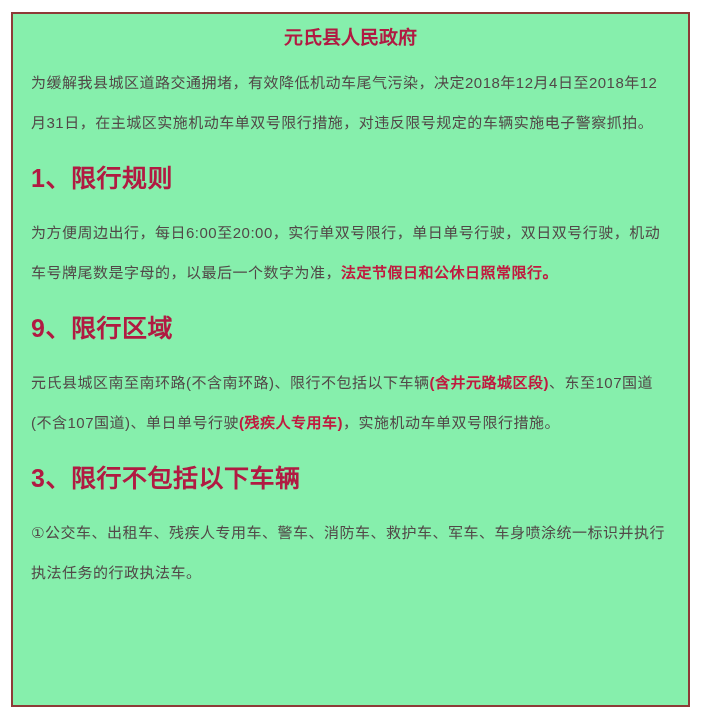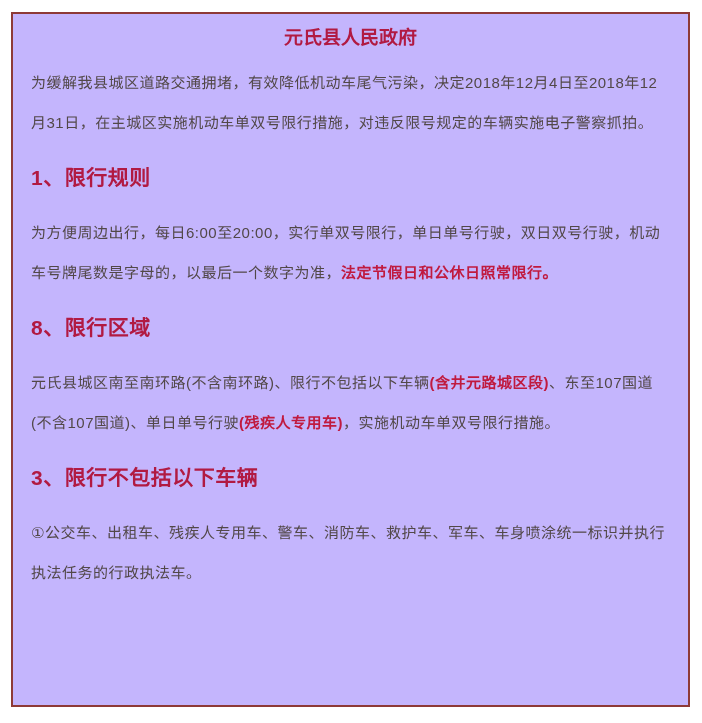--- a/index.html
+++ b/index.html
@@ -15,21 +15,21 @@
     width:702px;height:723px;
     background:var(--page-bg);
     font-family:"Liberation Sans","DejaVu Sans",sans-serif;
     overflow:hidden;
   }
   .notice-box{
     position:absolute;
     left:11px;top:12px;
     width:679px;height:695px;
     border:2px solid var(--border-color);
-    background:#c4b5fd;
+    background:#86efac;
     padding:4px 18px 12px 18px;
     overflow:hidden;
   }
   .title-line{
     margin:0;
     text-align:center;
     color:var(--accent);
     font-size:19px;
     font-weight:bold;
     line-height:30px;
@@ -37,40 +37,40 @@
   .title-line.first{margin-top:5px;}
   .notice-body p{
     margin:10px 0;
     font-size:15px;
     line-height:40px;
     color:var(--body-text);
     letter-spacing:0.5px;
   }
   .notice-body h3{
     margin:20px 0;
-    font-size:21px;
+    font-size:25px;
     line-height:30px;
     color:var(--accent);
     font-weight:bold;
     letter-spacing:0.5px;
   }
   .seg{color:inherit;}
   .seg.bold-red{
     color:var(--emphasis);
     font-weight:bold;
   }
 </style>
 </head>
 <body>
 
 <div class="notice-box">
   <h1 class="title-line first">元氏县人民政府</h1>
   <div class="notice-body" id="notice-body">
       <p><span class="seg">为缓解我县城区道路交通拥堵，有效降低机动车尾气污染，决定2018年12月4日至2018年12月31日，在主城区实施机动车单双号限行措施，对违反限号规定的车辆实施电子警察抓拍。</span></p>
       <h3>1、限行规则</h3>
       <p><span class="seg">为方便周边出行，每日6:00至20:00，实行单双号限行，单日单号行驶，双日双号行驶，机动车号牌尾数是字母的，以最后一个数字为准，</span><span class="seg bold-red">法定节假日和公休日照常限行。</span></p>
-      <h3>8、限行区域</h3>
+      <h3>9、限行区域</h3>
       <p><span class="seg">元氏县城区南至南环路(不含南环路)、限行不包括以下车辆</span><span class="seg bold-red">(含井元路城区段)</span><span class="seg">、东至107国道(不含107国道)、单日单号行驶</span><span class="seg bold-red">(残疾人专用车)</span><span class="seg">，实施机动车单双号限行措施。</span></p>
       <h3>3、限行不包括以下车辆</h3>
       <p><span class="seg">①公交车、出租车、残疾人专用车、警车、消防车、救护车、军车、车身喷涂统一标识并执行执法任务的行政执法车。</span></p>
       <p></p>
     </div>
 </div>
 
 </body></html>

